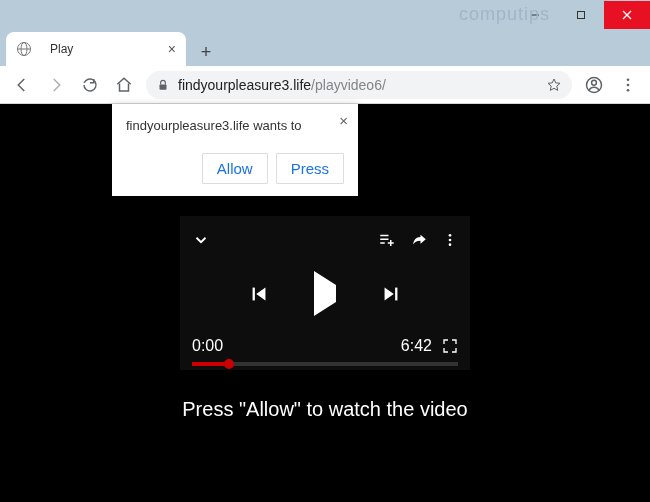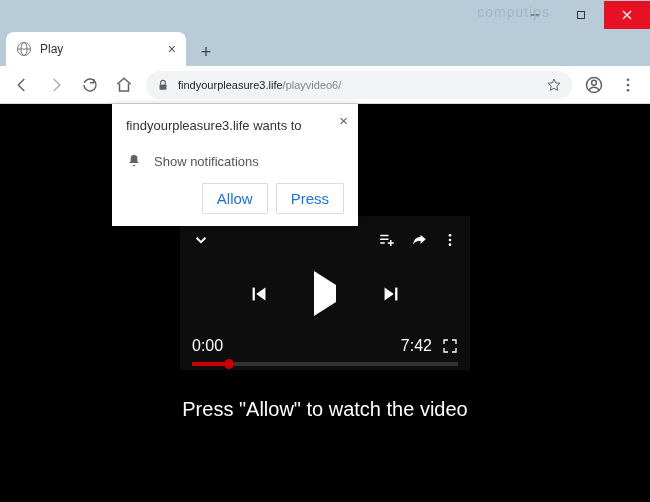--- a/index.html
+++ b/index.html
@@ -1,36 +1,36 @@
 <!DOCTYPE html>
 <html><head>
 <meta charset="utf-8">
 <style>
 * { margin: 0; padding: 0; box-sizing: border-box; font-family: "Segoe UI", Arial, sans-serif; }
 html, body { width: 650px; height: 502px; overflow: hidden; }
 
 .window { width: 100%; height: 100%; background: #b8cbd9; display: flex; flex-direction: column; position: relative; }
 
 .titlebar { height: 30px; display: flex; align-items: center; justify-content: flex-end; background: #b8cbd9; position: relative; }
-.watermark { position: absolute; right: 100px; top: 4px; color: #a0b5c6; font-size: 14px; letter-spacing: 1px; }
+.watermark { position: absolute; right: 100px; top: 4px; color: #a0b5c6; font-size: 18px; letter-spacing: 1px; }
 .winbtns { display: flex; }
 .winbtn { width: 46px; height: 28px; display: flex; align-items: center; justify-content: center; color: #333; }
 .winbtn.close { background: #e81123; color: #fff; }
 
 .tabstrip { height: 36px; display: flex; align-items: flex-end; padding-left: 6px; gap: 0; }
 .tab { background: #fff; height: 34px; min-width: 180px; border-radius: 8px 8px 0 0; display: flex; align-items: center; padding: 0 10px; gap: 8px; font-size: 12px; color: #333; position: relative; }
 .tab .globe { width: 16px; height: 16px; }
-.tab .title { flex: 1; }
+.tab .title { flex: 1; margin-left: 10px; }
 .tab .x { color: #555; font-size: 14px; cursor: pointer; }
 .newtab { width: 28px; height: 28px; display: flex; align-items: center; justify-content: center; color: #444; font-size: 18px; margin-left: 6px; }
 
 .toolbar { background: #fff; height: 38px; display: flex; align-items: center; padding: 0 6px; gap: 2px; border-bottom: 1px solid #d6d6d6; }
 .tbtn { width: 32px; height: 32px; display: flex; align-items: center; justify-content: center; color: #5f6368; border-radius: 50%; }
 .tbtn svg { width: 18px; height: 18px; }
-.addr { flex: 1; height: 28px; background: #f1f3f4; border-radius: 14px; display: flex; align-items: center; padding: 0 10px; gap: 8px; font-size: 11px; color: #202124; margin: 0 4px; }
+.addr { flex: 1; height: 28px; background: #f1f3f4; border-radius: 14px; display: flex; align-items: center; padding: 0 10px; gap: 8px; font-size: 14px; color: #202124; margin: 0 4px; }
 .addr .lock { color: #5f6368; }
 .addr .url .host { color: #202124; }
 .addr .url .path { color: #80868b; }
 .addr .star { margin-left: auto; color: #5f6368; }
 
 .content { flex: 1; background: #000; position: relative; display: flex; flex-direction: column; align-items: center; justify-content: center; }
 
 .player { width: 290px; background: #0d0d0d; color: #fff; padding: 10px 12px 4px; position: relative; margin-top: 30px; }
 .player-top { display: flex; align-items: center; gap: 14px; height: 28px; }
 .player-top .spacer { flex: 1; }
@@ -144,29 +144,20 @@
           <circle cx="12" cy="19" r="1.8" fill="#5f6368"></circle>
         </svg>
       </div>
   </div>
 
   <div class="content">
 
     <div class="notif">
       <span class="close">×</span>
       <div class="origin">findyourpleasure3.life wants to</div>
-      <div class="row">
-        <span>
-            <svg viewBox="0 0 24 24" width="16" height="16">
-              <path d="M12 3a5 5 0 0 0-5 5v4l-2 3h14l-2-3V8a5 5 0 0 0-5-5z" fill="#5f6368"></path>
-              <path d="M10 18a2 2 0 0 0 4 0" fill="#5f6368"></path>
-            </svg>
-          </span>
-        <span>Show notifications</span>
-      </div>
       <div class="actions">
         <button class="btn">Allow</button>
         <button class="btn">Press</button>
       </div>
     </div>
 
     <div class="player">
       <div class="player-top">
         <span>
             <svg viewBox="0 0 24 24" width="18" height="18">
@@ -207,21 +198,21 @@
         <span>
             <svg viewBox="0 0 24 24" width="22" height="22">
               <path d="M5 5v14l10-7z" fill="#fff"></path>
               <rect x="16.5" y="5" width="2.5" height="14" fill="#fff"></rect>
             </svg>
           </span>
       </div>
       <div class="player-bot">
         <span>0:00</span>
         <span style="display:flex;align-items:center;gap:10px">
-          <span>7:42</span>
+          <span>6:42</span>
           <span>
               <svg viewBox="0 0 24 24" width="16" height="16">
                 <path d="M3 9V3h6M21 9V3h-6M3 15v6h6M21 15v6h-6" fill="none" stroke="#fff" stroke-width="2"></path>
               </svg>
             </span>
         </span>
       </div>
       <div class="progress">
         <div class="progress-fill"></div>
         <div class="progress-knob"></div>

